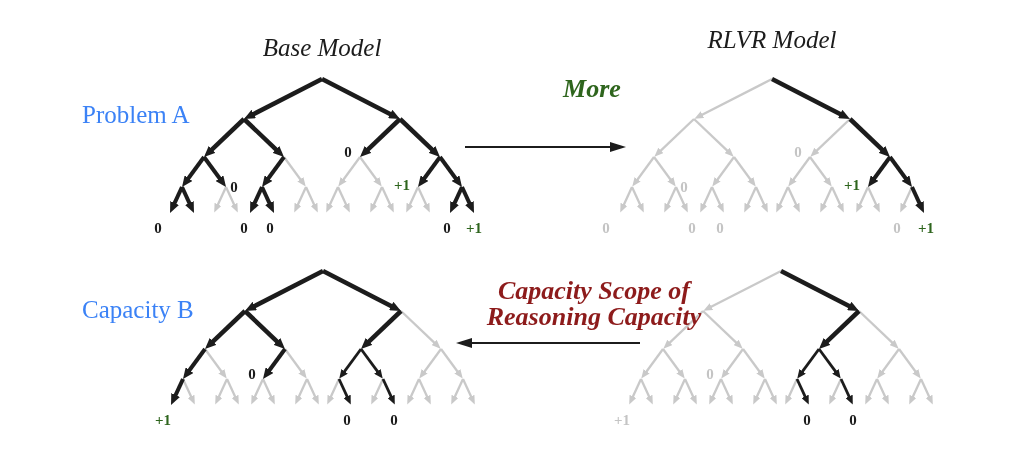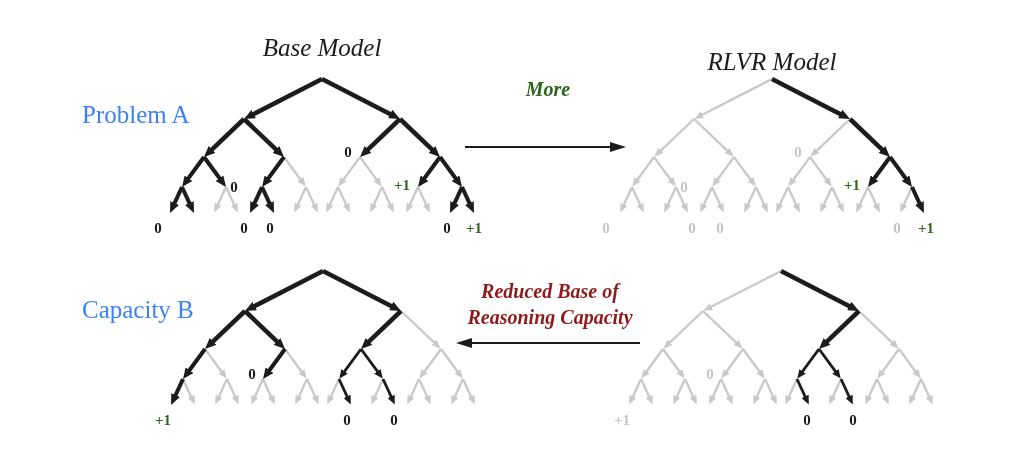--- a/index.html
+++ b/index.html
@@ -21,26 +21,27 @@
   }
   .rowlbl{
     position:absolute;
     font-size:25px;
     color:#3b82f6;
     white-space:nowrap;
   }
   .arrowlbl{
     position:absolute;
     transform:translateX(-50%);
-    font-size:20px;
+    font-size:26px;
     font-style:italic;
     font-weight:600;
     text-align:center;
     line-height:26px;
     white-space:nowrap;
+    margin-left:44px;
   }
   .node-label{
     font-family:"Liberation Serif", serif;
     font-size:15px;
     font-weight:700;
     text-anchor:middle;
   }
 </style>
 </head>
 <body>
@@ -213,28 +214,28 @@
         <text x="710" y="379" class="node-label" fill="#c4c4c4">0</text>
         <text x="807" y="425" class="node-label" fill="#1c1c1c">0</text>
         <text x="853" y="425" class="node-label" fill="#1c1c1c">0</text>
       </g>
       <line x1="465" y1="147" x2="612" y2="147" stroke="#1c1c1c" stroke-width="2.2" marker-end="url(#ah-connector)"></line>
       <line x1="640" y1="343" x2="470" y2="343" stroke="#1c1c1c" stroke-width="2.2" marker-end="url(#ah-connector)"></line>
     </svg>
 
   <div class="hdr" id="hdr-base" style="left:322px; top:34px;">Base Model</div>
 
-  <div class="hdr" id="hdr-rlvr" style="left:772px; top:48px;text-align:right;">RLVR Model</div>
+  <div class="hdr" id="hdr-rlvr" style="left:772px; top:26px;text-align:right;">RLVR Model</div>
 
   <div class="rowlbl" id="lbl-problem-a" style="left:82px; top:101px;">Problem A</div>
 
   <div class="rowlbl" id="lbl-problem-b" style="left:82px; top:296px;">Capacity B</div>
 
   <div class="arrowlbl" id="arrow-label-a" style="left: 548px; top: 76px; color: rgb(46, 101, 29);">
     <div>More</div>
   </div>
 
   <div class="arrowlbl" id="arrow-label-b" style="left: 550px; top: 278px; color: rgb(141, 27, 27);">
-    <div>Reduced Base of</div>
+    <div>Capacity Scope of</div>
     <div>Reasoning Capacity</div>
   </div>
 
 </div>
 
 </body></html>

